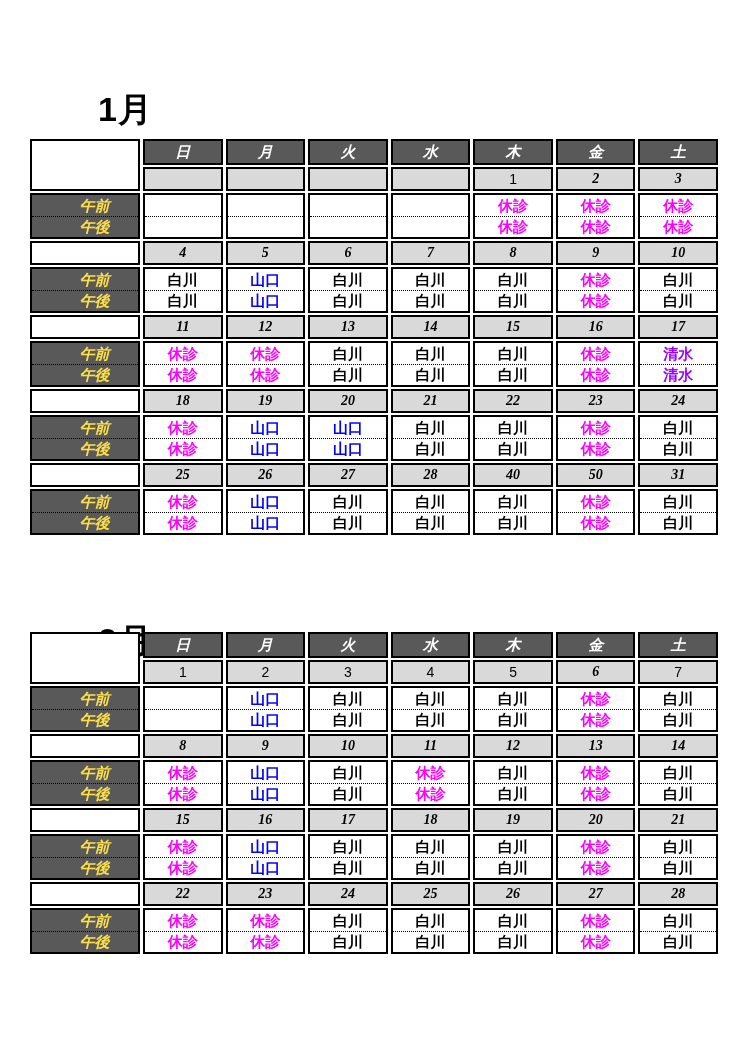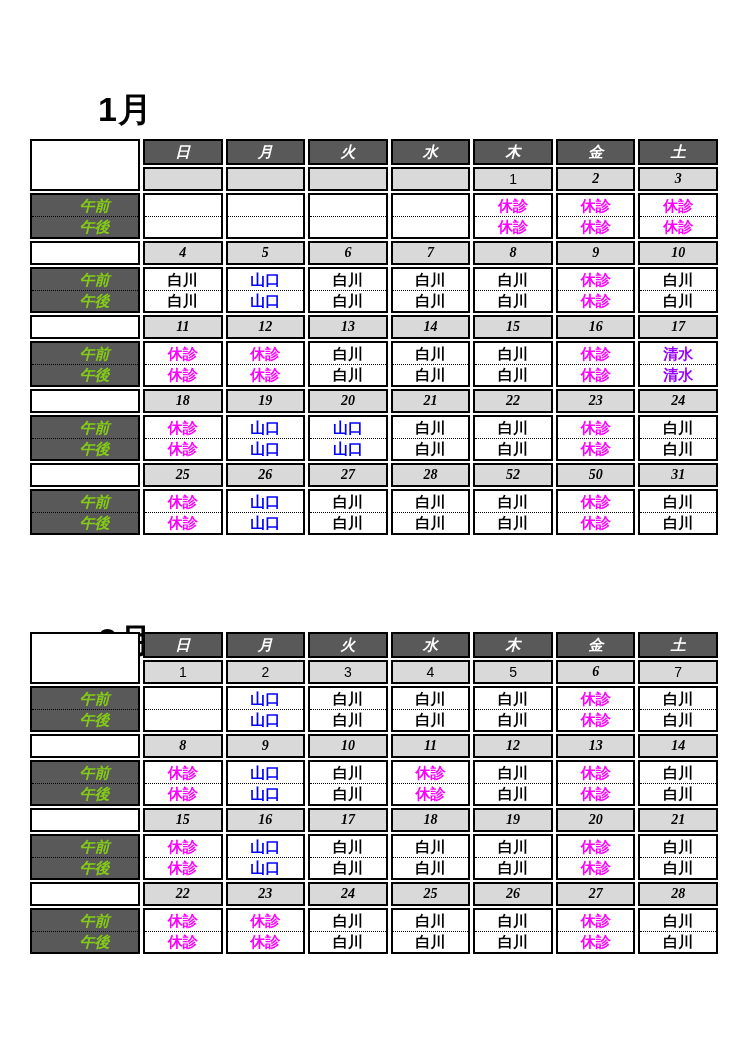--- a/index.html
+++ b/index.html
@@ -76,21 +76,21 @@
     display:flex;
     align-items:center;
     justify-content:center;
     font-weight:bold;
     font-size:15px;
     line-height:1;
   }
   .half.pm { border-top:1px dotted #000; }
   .labelblock { background:var(--header-bg, #595959); }
   .labelblock .half {
-    color:#84cc16;
+    color:#fde047;
     font-style:italic;
     padding-left:19px;
   }
 </style>
 </head>
 <body style="background: rgb(255, 255, 255);">
 
 <h2 class="month-title" id="title-jan">1月</h2>
 
 <div class="cal" id="cal-jan" style="grid-template-rows: 26px 24px 46px 24px 46px 24px 46px 24px 46px 24px 46px;">
@@ -259,21 +259,21 @@
     </div>
     <div class="cell block" style="grid-area: 9 / 8;">
       <div class="half am" style="color: rgb(0, 0, 0);">白川</div>
       <div class="half pm" style="color: rgb(0, 0, 0);">白川</div>
     </div>
     <div class="cell blanklabel" style="grid-area: 10 / 1;"></div>
     <div class="cell datecell" style="grid-area: 10 / 2;">25</div>
     <div class="cell datecell" style="grid-area: 10 / 3;">26</div>
     <div class="cell datecell" style="grid-area: 10 / 4;">27</div>
     <div class="cell datecell" style="grid-area: 10 / 5;">28</div>
-    <div class="cell datecell" style="grid-area: 10 / 6;">52</div>
+    <div class="cell datecell" style="grid-area: 10 / 6;">40</div>
     <div class="cell datecell" style="grid-area: 10 / 7;">50</div>
     <div class="cell datecell" style="grid-area: 10 / 8;">31</div>
     <div class="cell block labelblock" style="grid-area: 11 / 1;">
       <div class="half am">午前</div>
       <div class="half pm">午後</div>
     </div>
     <div class="cell block" style="grid-area: 11 / 2;">
       <div class="half am" style="color: rgb(255, 0, 255);">休診</div>
       <div class="half pm" style="color: rgb(255, 0, 255);">休診</div>
     </div>

